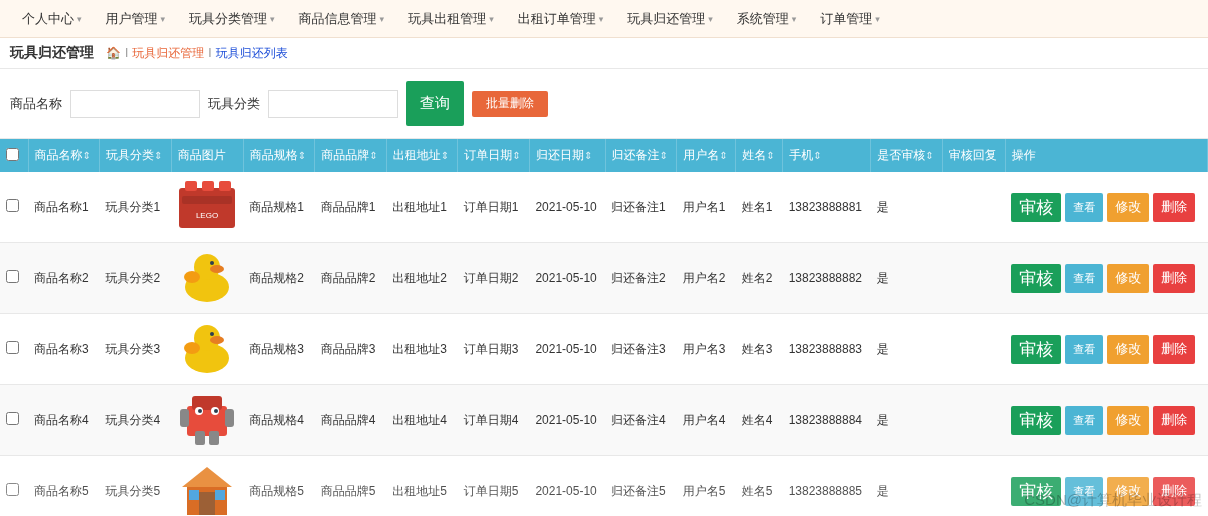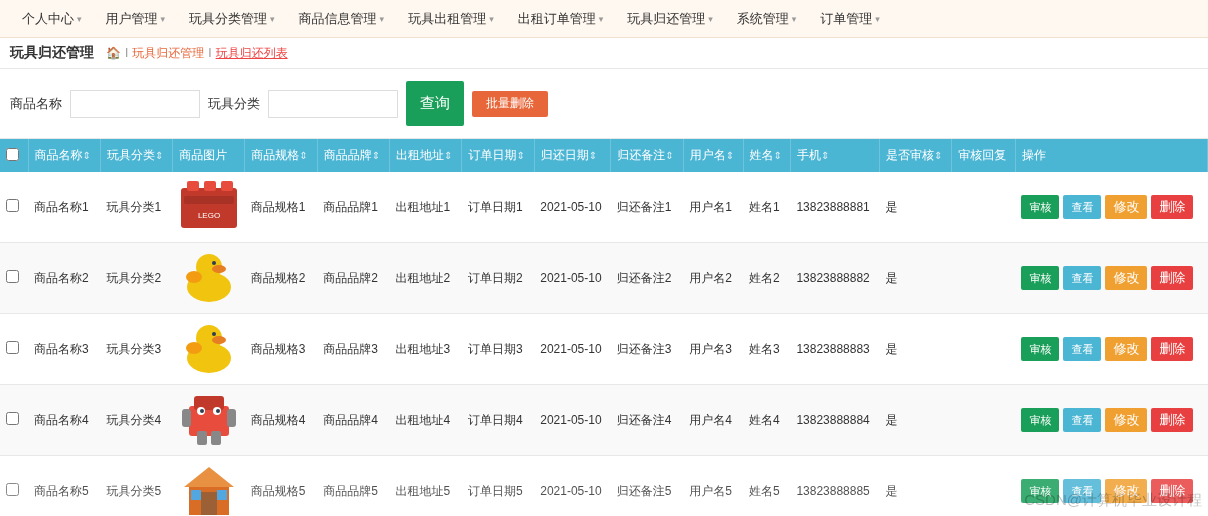--- a/index.html
+++ b/index.html
@@ -9,21 +9,21 @@
     .top-nav { background: #fff8f0; border-bottom: 1px solid #f0e0d0; padding: 0 10px; display: flex; align-items: center; height: 38px; }
     .nav-item { padding: 0 12px; height: 29px; display: flex; align-items: center; cursor: pointer; color: #333; font-size: 13px; white-space: nowrap; }
     .nav-item .arrow { font-size: 9px; margin-left: 3px; color: #999; }
 
     
     .breadcrumb-bar { background: #fff; padding: 6px 10px; border-bottom: 1px solid #e8e8e8; display: flex; align-items: center; gap: 4px; }
     .breadcrumb-title { color: #333; font-size: 14px; font-weight: bold; margin-right: 8px; }
     .breadcrumb-home { color: #e8673a; }
     .breadcrumb-sep { color: #999; }
     .breadcrumb-link { color: #e8673a; cursor: pointer; }
-    .breadcrumb-current { color: #ef4444; text-decoration: underline; }
+    .breadcrumb-current { color: #1d4ed8; }
 
     
     .search-bar { background: #fff; padding: 12px 10px; border-bottom: 1px solid #e8e8e8; display: flex; align-items: center; gap: 8px; }
     .search-label { color: #333; font-size: 13px; }
     .search-input { border: 1px solid #ddd; padding: 4px 8px; width: 130px; height: 28px; outline: none; font-size: 12px; }
     .search-btn { background: #1a9f5a; color: #fff; border: none; padding: 4px 14px; height: 45px; cursor: pointer; border-radius: 2px; font-size: 15px; }
     .batch-delete-btn { background: #e8673a; color: #fff; border: none; padding: 4px 14px; height: 26px; cursor: pointer; border-radius: 2px; font-size: 12px; }
 
     
     .table-wrap { background: #fff; margin: 0; overflow-x: auto; }
@@ -33,21 +33,21 @@
     thead th .sort { font-size: 10px; color: rgba(255,255,255,0.8); }
     tbody tr { border-bottom: 1px solid #e8e8e8; }
     tbody tr:nth-child(odd) { background: #fff; }
     tbody tr:nth-child(even) { background: #f9f9f9; }
     tbody td { padding: 6px 6px; font-size: 12px; color: #333; vertical-align: middle; white-space: nowrap; }
     .check-col { width: 28px; }
     .img-col { width: 70px; }
 
     
     .action-btns { display: flex; gap: 4px; }
-    .btn-audit { background: #1a9f5a; color: #fff; border: none; padding: 3px 8px; cursor: pointer; border-radius: 2px; font-size: 11px; }
+    .btn-audit { background: #1a9f5a; color: #fff; border: none; padding: 3px 8px; cursor: pointer; border-radius: 2px; font-size: 17px; }
     .btn-view { background: #4bb5d4; color: #fff; border: none; padding: 3px 8px; cursor: pointer; border-radius: 2px; font-size: 11px; }
     .btn-edit { background: #f0a030; color: #fff; border: none; padding: 3px 8px; cursor: pointer; border-radius: 2px; font-size: 13px; }
     .btn-delete { background: #e84040; color: #fff; border: none; padding: 3px 8px; cursor: pointer; border-radius: 2px; font-size: 13px; }
 
     
     .watermark { position: fixed; bottom: 6px; right: 6px; font-size: 15px; color: rgba(0,0,0,0.25); pointer-events: none; margin-top: 12px; }
 
     
     .row5 td { opacity: 0.85; }
   </style>

